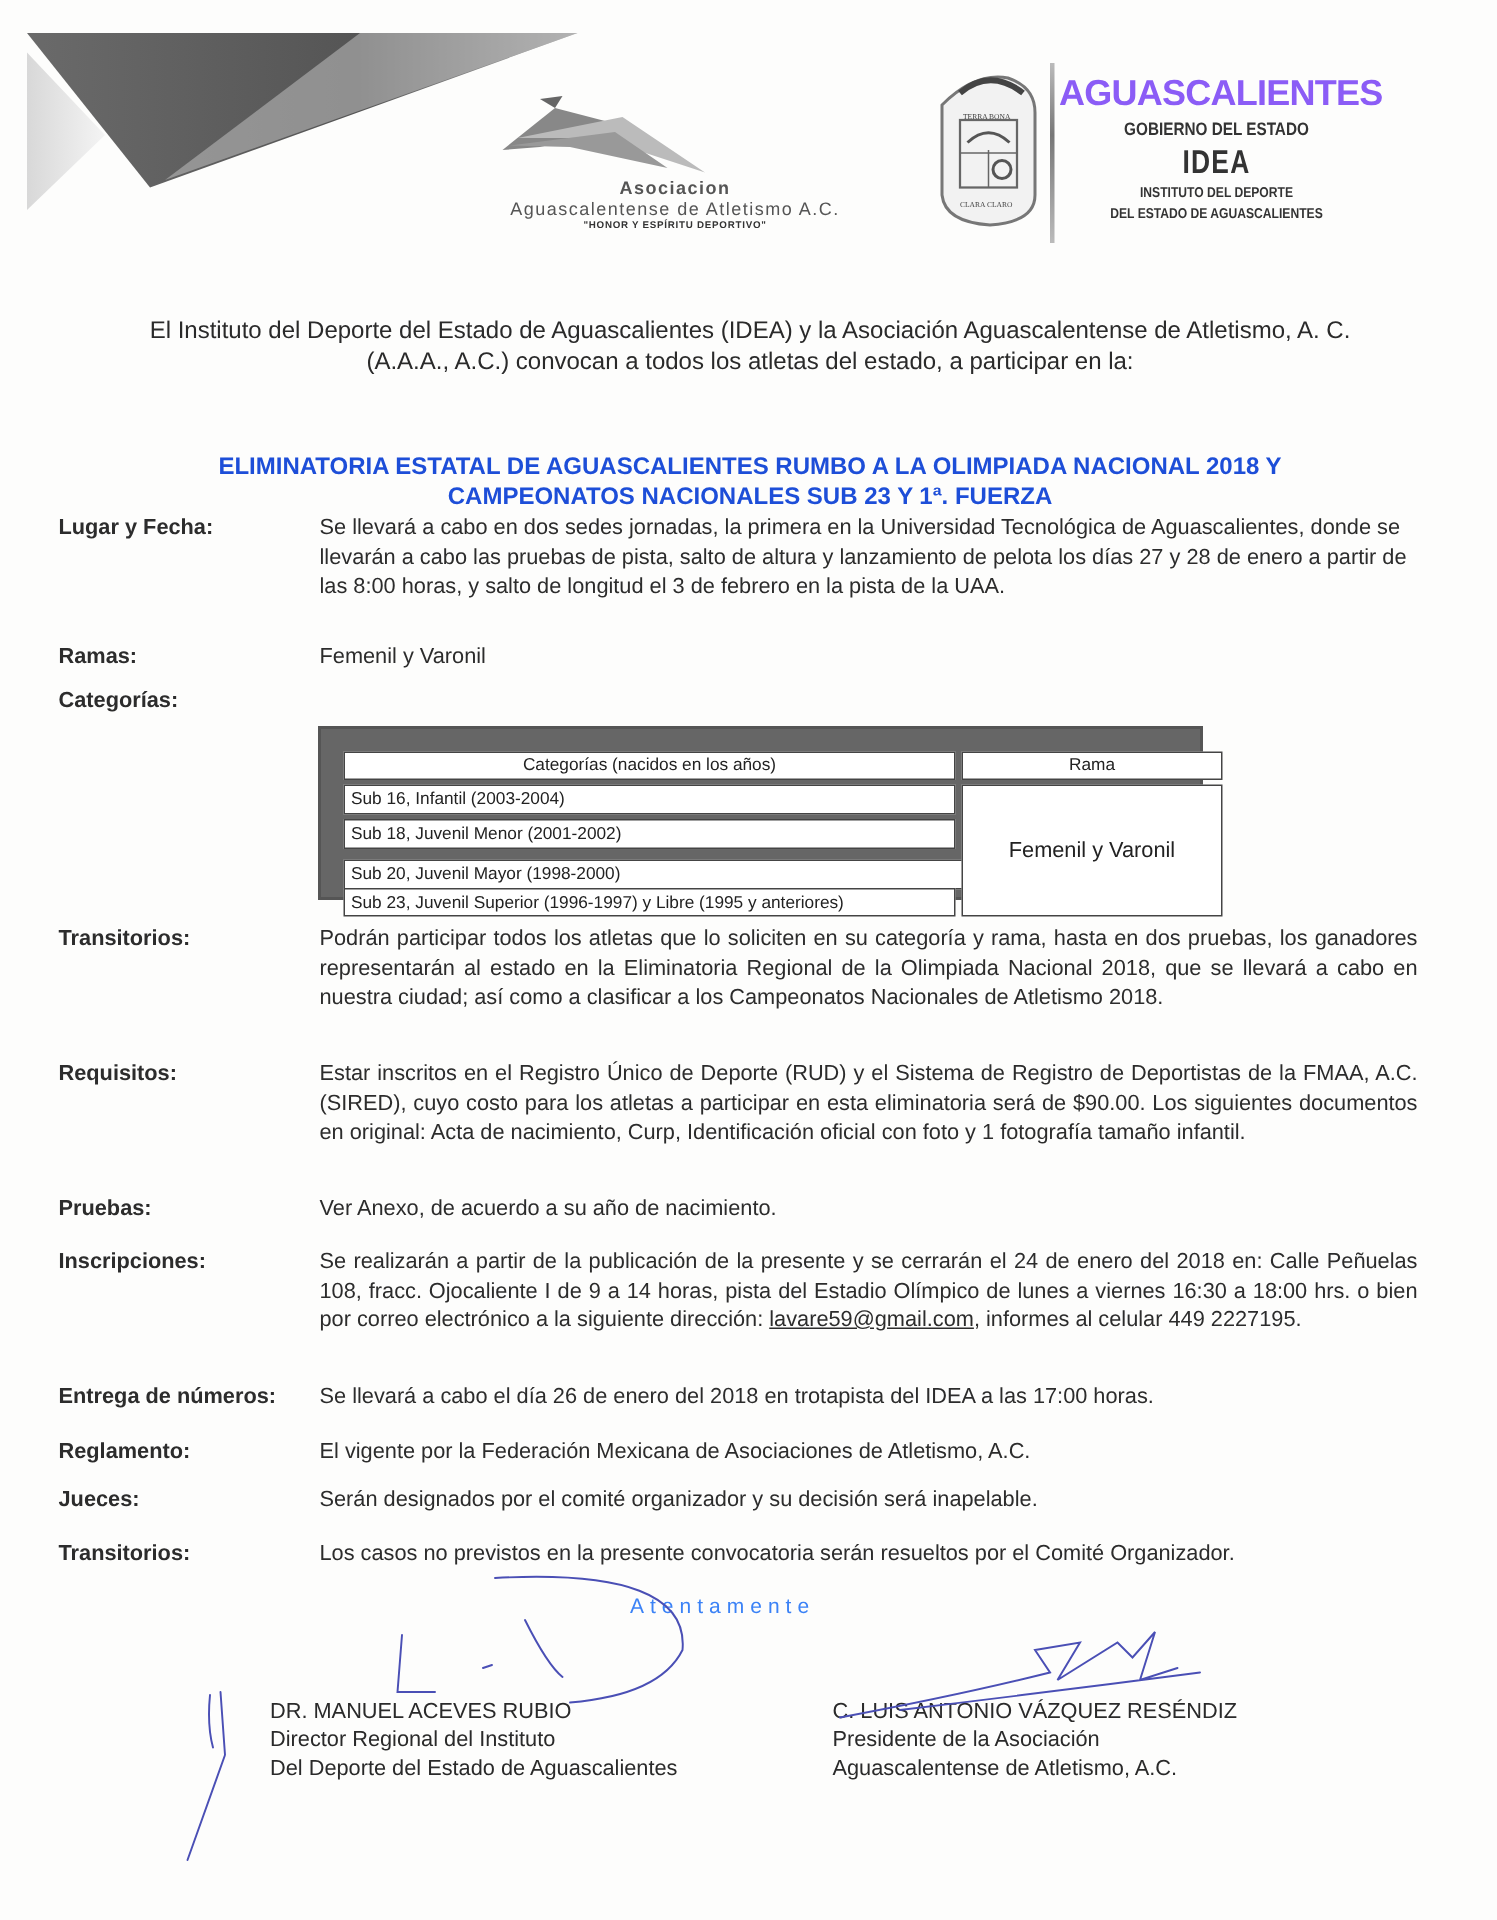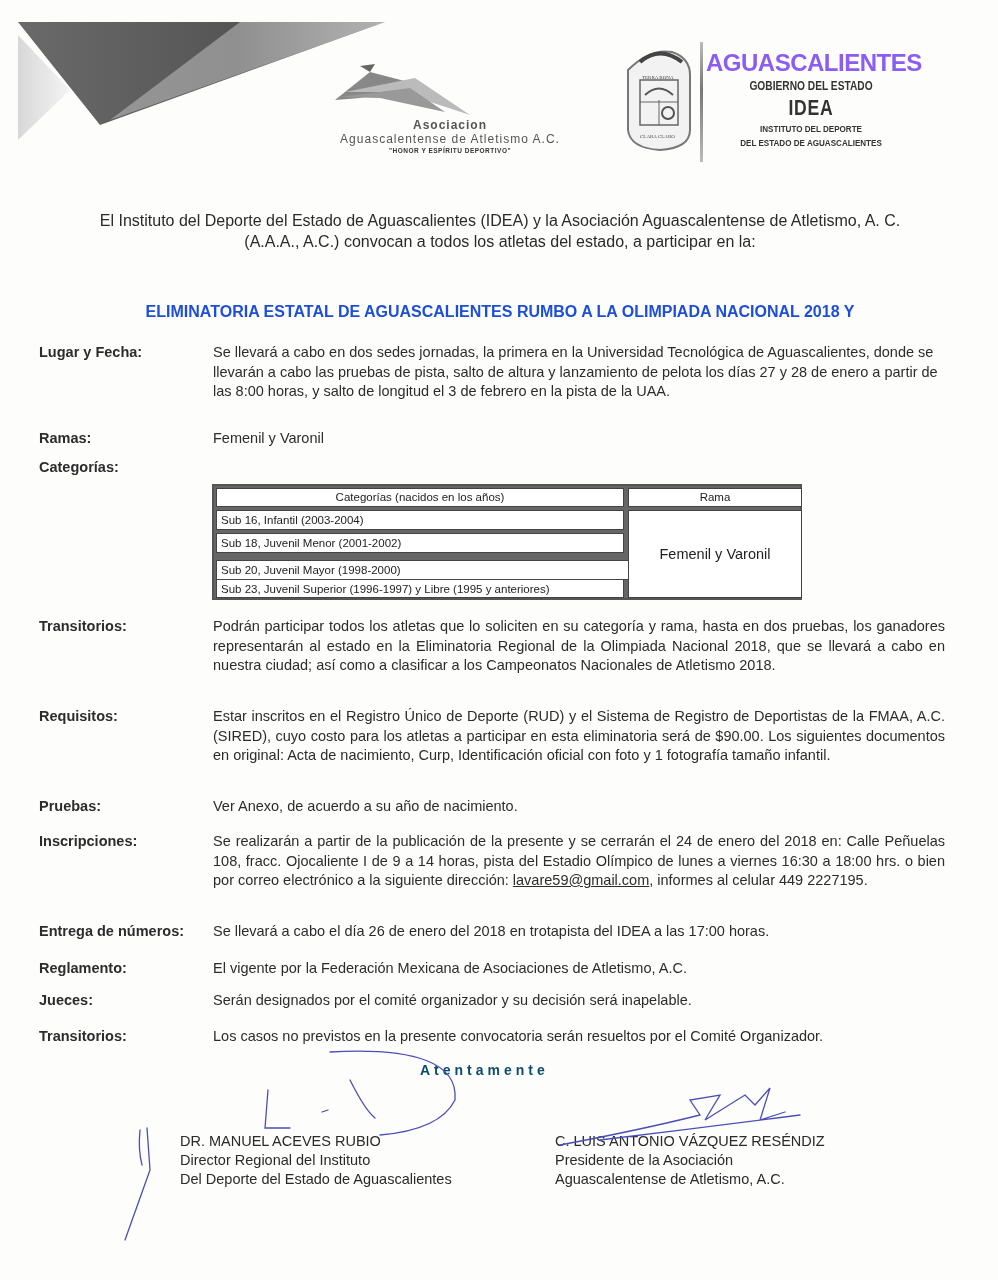--- a/index.html
+++ b/index.html
@@ -29,29 +29,29 @@
   .headline { left: 30px; top: 270px; width: 940px; text-align: center; font-size: 16px; font-weight: bold; line-height: 20px; color: #1d4ed8; margin-top: 32px; }
 
   
   .row { position: absolute; left: 39px; width: 920px; font-size: 14.5px; line-height: 19.5px; color: #2c2c2c; }
   .row .lbl { position: absolute; left: 0; top: 0; font-weight: bold; white-space: nowrap; }
   .row .val { position: absolute; left: 174px; top: 0; width: 732px; }
   .justify { text-align: justify; }
   .email { text-decoration: underline; color: #2c2c2c; }
 
   
-  .cat-table { left: 212px; top: 484px; width: 590px; height: 116px; border: 2px solid #555; background:#666; padding:2px; box-sizing:border-box; }
+  .cat-table { left: 212px; top: 484px; width: 590px; height: 116px; border: 2px solid #555; background:#666; padding:15px; box-sizing:border-box; }
   .cat-inner { position: relative; width: 100%; height: 100%; }
   .cell { position: absolute; background: #fff; border: 1px solid #444; box-sizing: border-box; font-size: 11.5px; color:#222; }
   .cell.hdr { text-align: center; line-height: 17px; }
   .cell.cat { font-weight: normal; padding-left: 4px; line-height: 18px; }
   .cell.rama { text-align: center; font-size: 14.5px; display:flex; align-items:center; justify-content:center; }
 
   
-  .atentamente { left: 420px; top: 1062px; font-size: 14px; letter-spacing: 4px; color: #0c4a6e; font-weight: bold; }
+  .atentamente { left: 420px; top: 1062px; font-size: 14px; letter-spacing: 4px; color: #3b82f6; }
   .sig { font-size: 14.5px; line-height: 19px; text-align: left; color: #2a2a2a; }
   .sig-left { left: 180px; top: 1132px; width: 340px; }
   .sig-right { left: 555px; top: 1132px; width: 330px; }
   svg.ink { position: absolute; left: 0; top: 0; pointer-events: none; }
 </style>
 </head>
 <body>
 
 <svg id="banner" class="abs" viewBox="0 0 998 180" width="998" height="180">
   <defs>
@@ -103,20 +103,21 @@
   <div class="gov-inst">INSTITUTO DEL DEPORTE</div>
   <div class="gov-inst">DEL ESTADO DE AGUASCALIENTES</div>
 </div>
 
 <div class="abs intro">
   <div>El Instituto del Deporte del Estado de Aguascalientes (IDEA) y la Asociación Aguascalentense de Atletismo, A. C.</div>
   <div>(A.A.A., A.C.) convocan a todos los atletas del estado, a participar en la:</div>
 </div>
 <div class="abs headline">
   <div>ELIMINATORIA ESTATAL DE AGUASCALIENTES RUMBO A LA OLIMPIADA NACIONAL  2018 Y</div>
+  <div>CAMPEONATOS NACIONALES SUB 23 Y 1ª. FUERZA</div>
 </div>
 
 <div class="row" style="top:343px">
   <span class="lbl">Lugar y Fecha:</span>
   <div class="val">Se llevará a cabo en dos sedes jornadas, la primera en la Universidad Tecnológica de Aguascalientes, donde se llevarán a cabo las pruebas de pista, salto de altura y lanzamiento de pelota  los días  27 y 28 de enero a partir de las 8:00 horas, y salto de longitud el 3 de febrero en la pista de la UAA.</div>
 </div>
 <div class="row" style="top:429px">
   <span class="lbl">Ramas:</span>
   <div class="val">Femenil y Varonil</div>
 </div>

